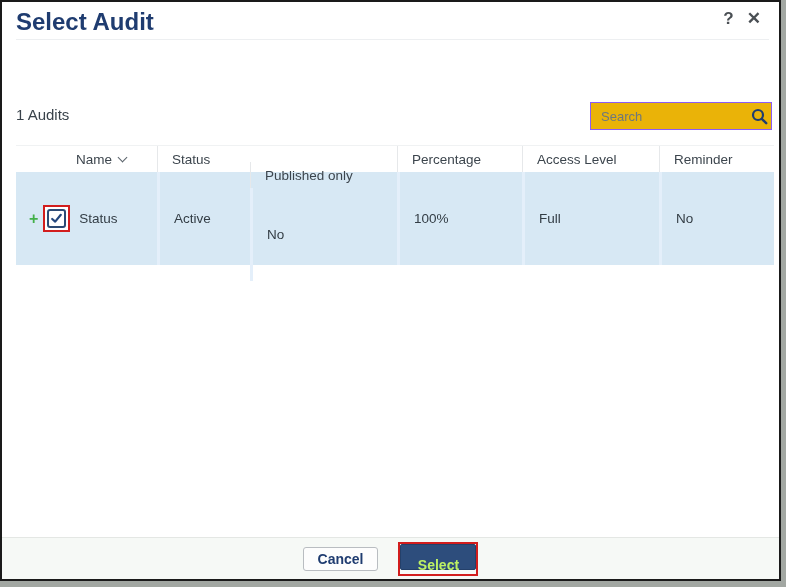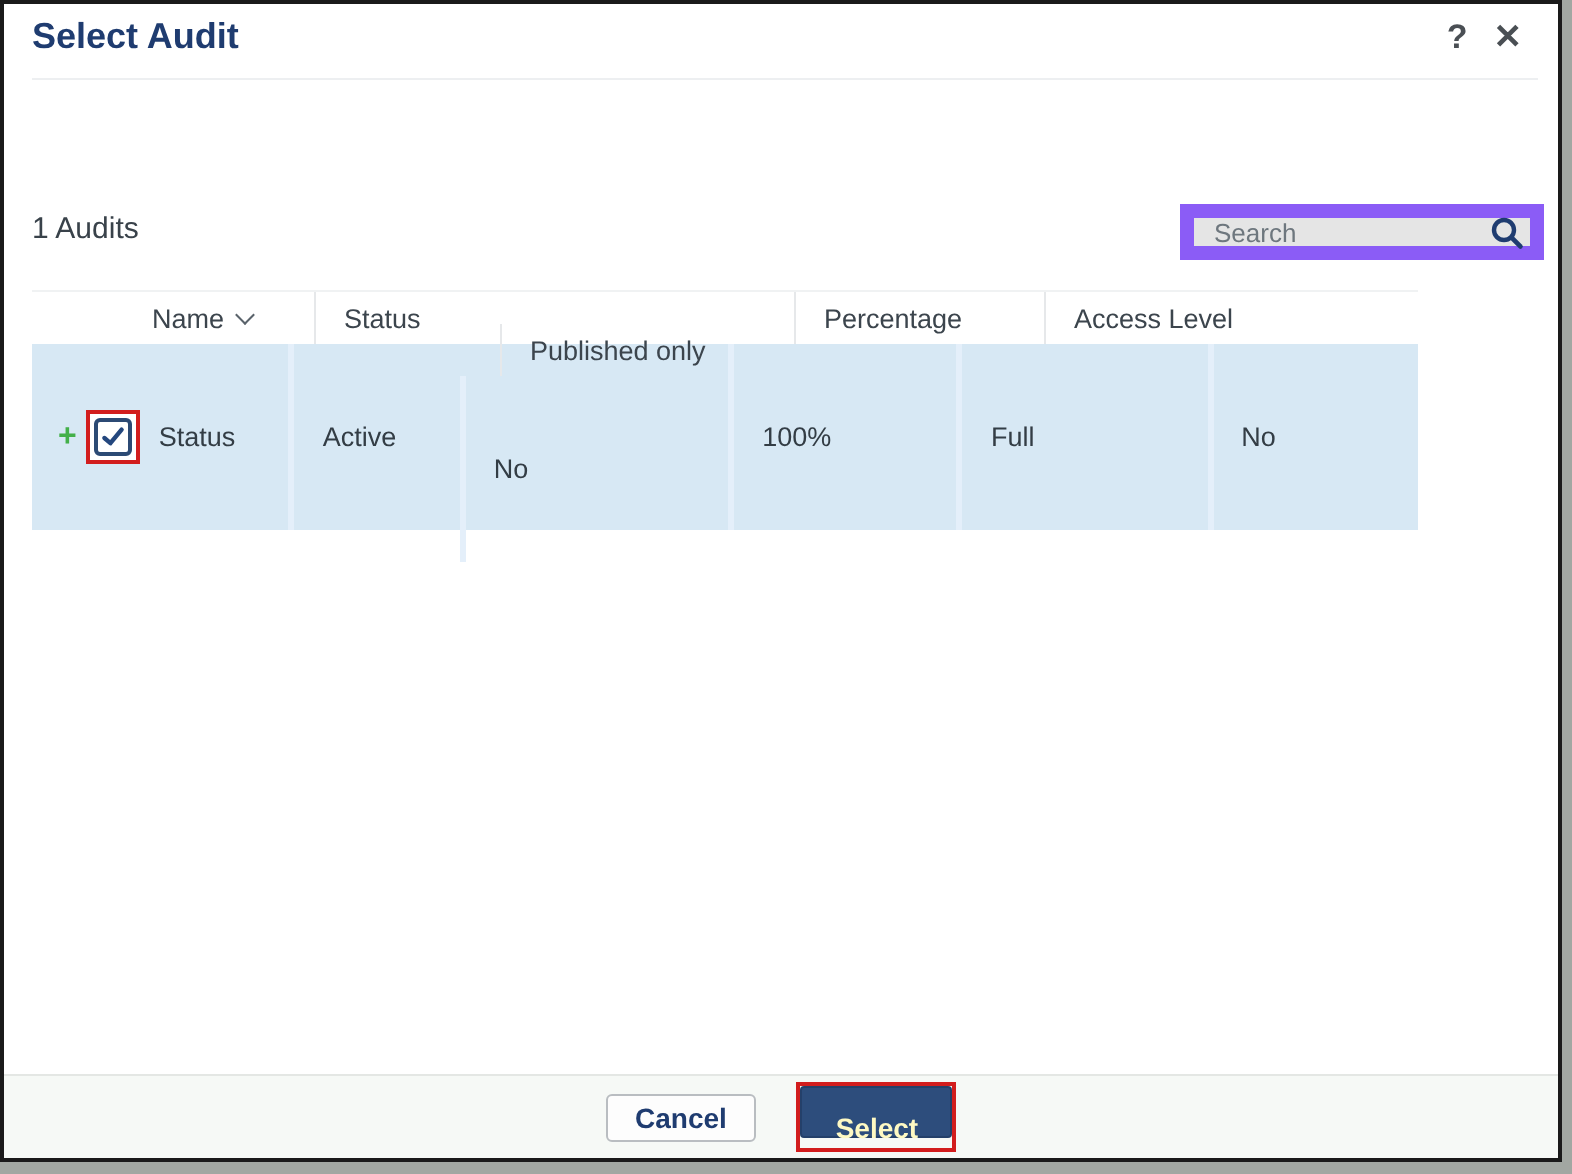--- a/index.html
+++ b/index.html
@@ -12,21 +12,21 @@
   }
   .dialog {
     position:absolute; left:0; top:0;
     width:781px; height:581px;
     background:#ffffff;
     border:2px solid #1a1a1a;
   }
   
   .dlg-title {
     position:absolute; left:14px; top:6px;
-    font-size:18px; font-weight:bold; color:#1f3c70;
+    font-size:24px; font-weight:bold; color:#1f3c70;
   }
   .dlg-icons {
     position:absolute; right:18px; top:7px;
     display:flex; gap:13px; align-items:center;
   }
   .dlg-icons span {
     font-size:17px; font-weight:bold; color:#4a4f54; cursor:pointer;
     line-height:20px;
   }
   .title-sep {
@@ -39,33 +39,33 @@
     font-size:13px; color:#3f474e;
   }
   .count-label {
     position:absolute; left:14px; top:104px;
     font-size:15px; color:#39424a;
   }
   
   .search-box {
     position:absolute; left:588px; top:100px;
     width:182px; height:28px;
-    border:7px solid #8b5cf6; background:#e5e5e5;
+    border:1px solid #8b5cf6; background:#eab308;
     display:flex; align-items:center;
   }
   .search-box input {
     border:none; outline:none; flex:1;
     font-family:"Liberation Sans", sans-serif;
     font-size:13px; color:#3c454d;
     padding:0 4px 0 10px; min-width:0; background:transparent;
   }
   .search-box input::placeholder { color:#6e777e; opacity:1; }
   .search-icon { width:24px; display:flex; align-items:center; justify-content:center; cursor:pointer; }
   
-  .table { position:absolute; left:14px; top:143px; width:693px; }
+  .table { position:absolute; left:14px; top:143px; width:758px; }
   .thead {
     display:flex; height:27px; align-items:center;
     border-top:1px solid #f0f2f3;
     background:#fff;
   }
   .th {
     font-size:13.5px; color:#3c454d;
     display:flex; align-items:center;
     height:100%;
     padding-left:14px;
@@ -119,21 +119,21 @@
     background:#fdfdfd; border:1px solid #b9bdc1; border-radius:3px;
     font-family:"Liberation Sans", sans-serif;
     font-size:14px; font-weight:bold; color:#1f3c70;
     cursor:pointer;
   }
   .select-wrap { border:2px solid #d21d1d; }
   .btn-select {
     min-width:76px; height:25px; padding:12px 16px;
     background:#2d4d7c; border:1px solid #24406a; border-radius:2px;
     font-family:"Liberation Sans", sans-serif;
-    font-size:14px; font-weight:bold; color:#fef9c3;
+    font-size:14px; font-weight:bold; color:#bef264;
     cursor:pointer;
   }
 </style>
 </head>
 <body>
 
 <div class="dialog">
 
   <div class="dlg-title">Select Audit</div>
 
@@ -160,20 +160,21 @@
   <div class="table">
     <div class="thead">
       <div class="th c0">
         <span>Name</span>
         <span class="chev"></span>
       </div>
       <div class="th c1">Status</div>
       <div class="th c2">Published only</div>
       <div class="th c3">Percentage</div>
       <div class="th c4">Access Level</div>
+      <div class="th c5">Reminder</div>
     </div>
 
     <div class="trow">
       <div class="td c0">
         <span class="plus-icon">+</span>
         <span class="red-box">
           <span class="checkbox" role="checkbox" aria-checked="true">
             <svg width="13" height="13" viewBox="0 0 13 13">
               <polyline points="2.2,7 5.2,9.6 10.8,2.8" fill="none" stroke="#24477e" stroke-width="2.2" stroke-linecap="round" stroke-linejoin="round"></polyline>
             </svg>

